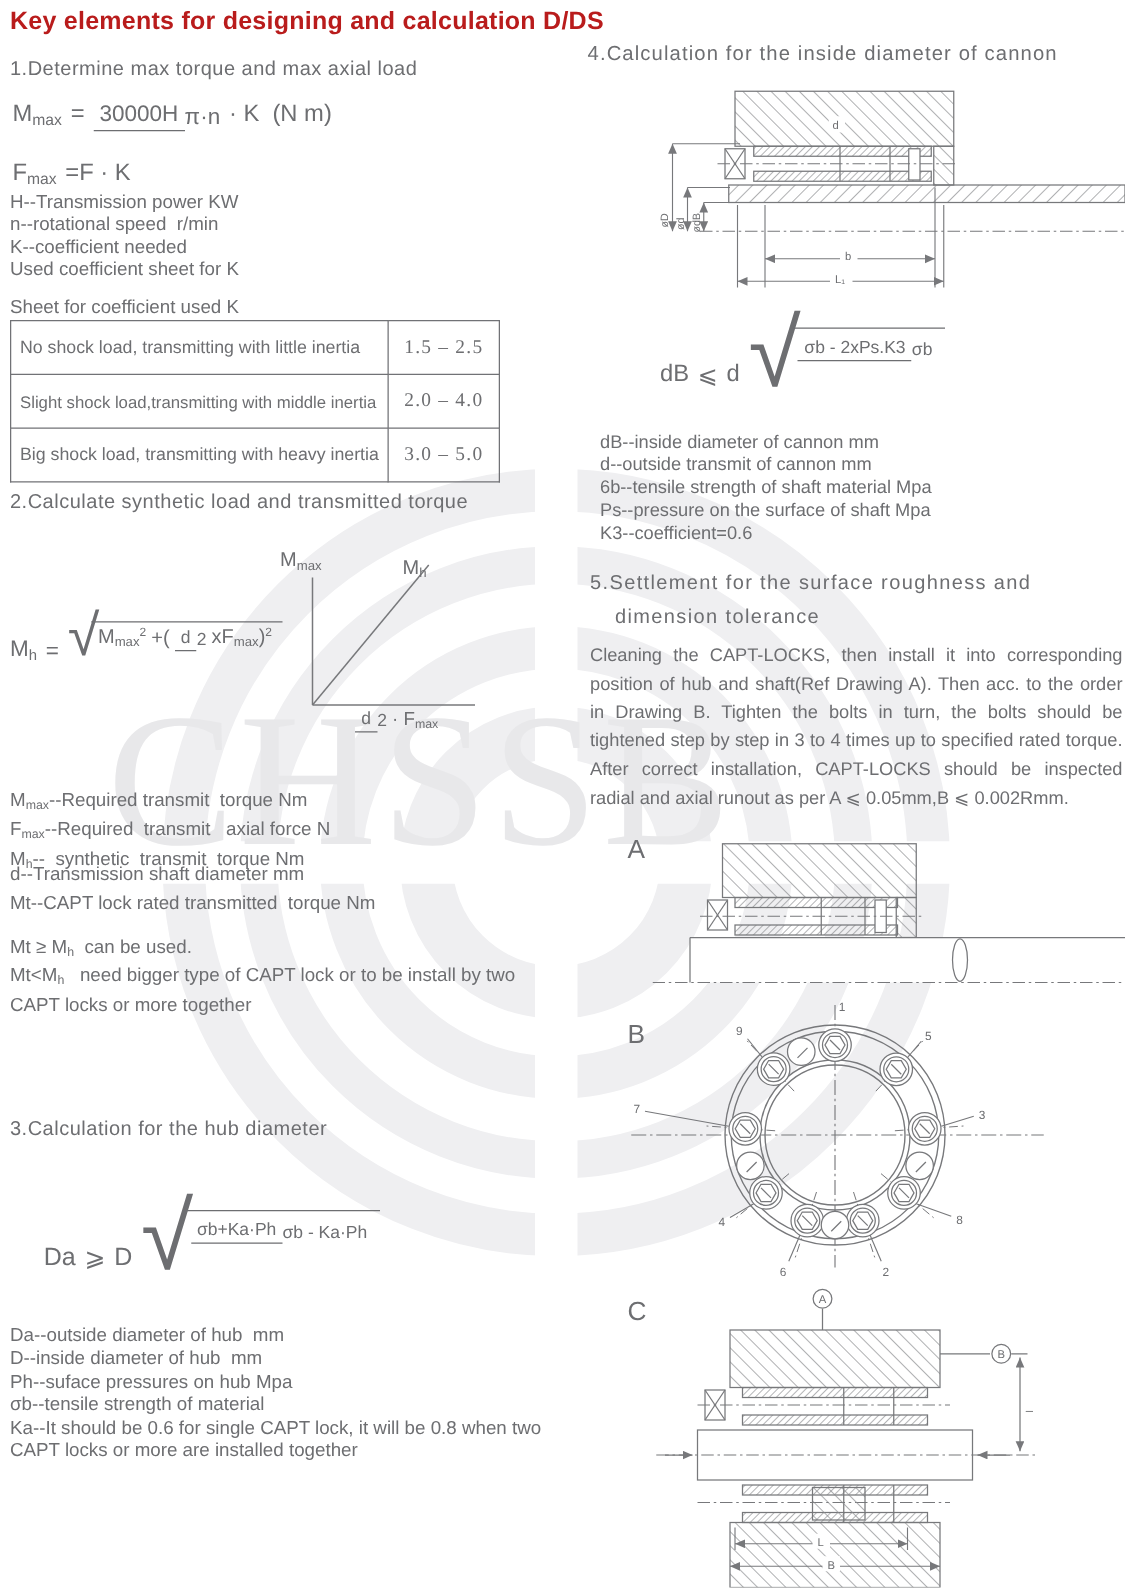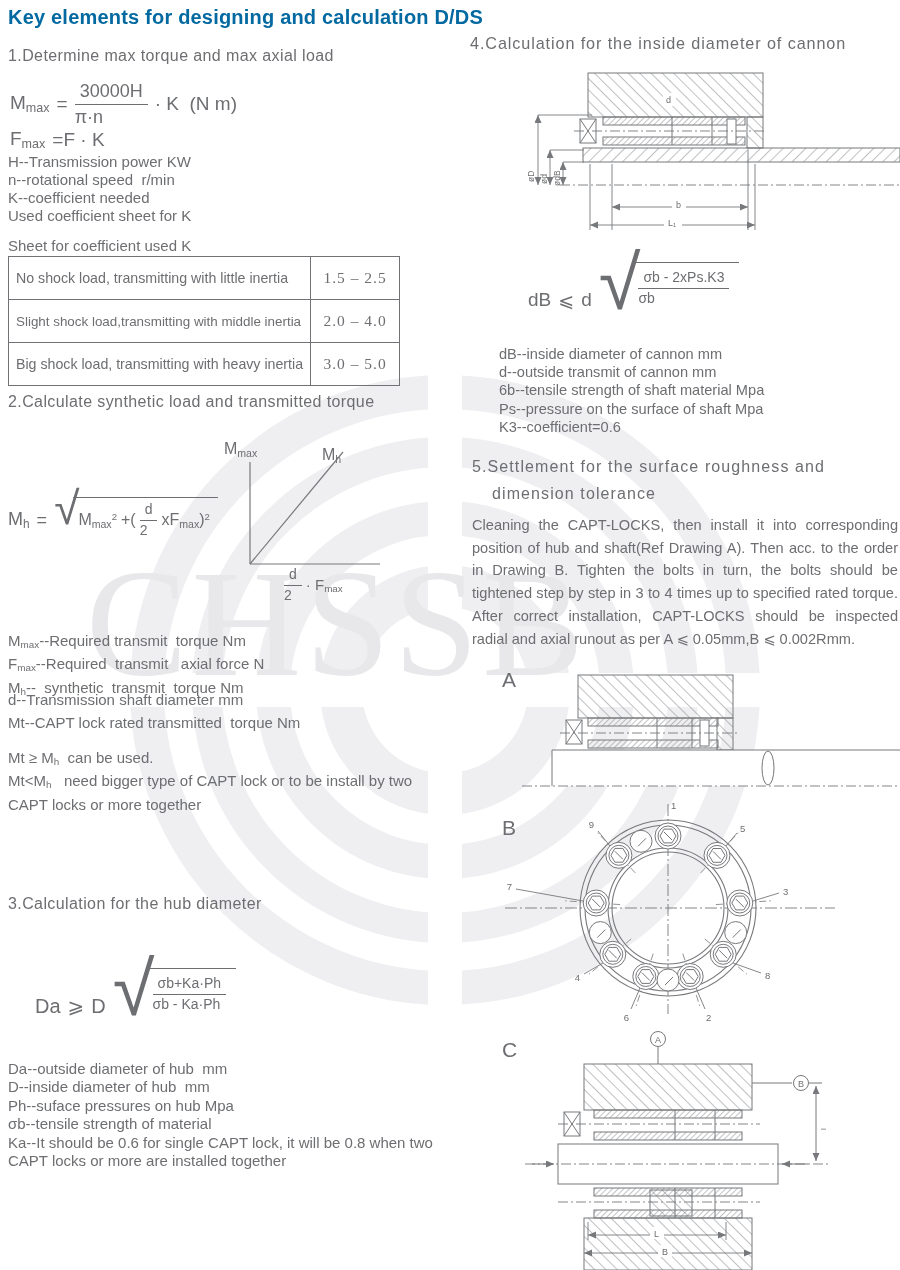--- a/index.html
+++ b/index.html
@@ -1,28 +1,28 @@
 <!DOCTYPE html>
 <html><head>
 <meta charset="utf-8">
 <style>
   html,body{margin:0;padding:0}
   body{width:900px;height:1270px;position:relative;background:#fff;overflow:hidden;
        font-family:"Liberation Sans","DejaVu Sans",sans-serif;color:#6d6e71}
   .abs{position:absolute}
   .pre{white-space:pre}
-  .title{font-size:20px;font-weight:bold;color:#0369a1;letter-spacing:.2px}
+  .title{font-size:20px;font-weight:bold;color:#b91c1c;letter-spacing:.2px}
   .shead{font-size:16px;letter-spacing:.4px}
   .sheadr{font-size:16.2px;letter-spacing:.9px}
   .notes{font-size:15px;line-height:18px}
   .notes div{white-space:pre}
   .notess{font-size:14.6px;line-height:18.2px}
   .notess div{white-space:pre}
   .formula{display:flex;align-items:center;font-size:19px;gap:7px}
-  .frac{display:inline-flex;flex-direction:column;align-items:flex-start;text-align:center;line-height:1.25}
+  .frac{display:inline-flex;flex-direction:row;align-items:center;text-align:center;line-height:1.25}
   .frac .fn{border-bottom:1.5px solid #6d6e71;padding:0 5px 1px;white-space:pre}
   .frac .fd{padding-top:1px;white-space:pre}
   sub.s{font-size:.66em;vertical-align:-.25em}
   sup.s{font-size:.6em;vertical-align:.55em}
   .sqrt{display:inline-flex;align-items:flex-start}
   .sqrt .rad{font-family:"DejaVu Sans",sans-serif;line-height:1;font-weight:300;color:#6d6e71}
   .radb{font-size:76px;transform:translateY(-17px);margin-right:-8px}
   .rads{font-size:46px;transform:translateY(-12px);margin-right:-6px}
   .sqrt .inner{border-top:1.7px solid #6d6e71;display:inline-flex;align-items:center;gap:4px;padding:6px 10px 0 6px}
   .ktable{border-collapse:collapse}
@@ -244,21 +244,21 @@
     <span class="rad radb">√</span>
     <span class="inner">
       <span class="frac" style="font-size:14px">
         <span class="fn">σb - 2xPs.K3</span>
         <span class="fd">σb</span>
       </span>
     </span>
   </span>
 </div>
 
-<div class="abs notess" style="left:499px;top:345px">
+<div class="abs notess" style="left:480px;top:345px">
   <div>dB--inside diameter of cannon mm</div>
   <div>d--outside transmit of cannon mm</div>
   <div>6b--tensile strength of shaft material Mpa</div>
   <div>Ps--pressure on the surface of shaft Mpa</div>
   <div>K3--coefficient=0.6</div>
 </div>
 
 <div class="abs" style="left:472px;top:458px;font-size:16px;letter-spacing:1.1px">5.Settlement for the surface roughness and</div>
 <div class="abs" style="left:492px;top:485px;font-size:16px;letter-spacing:1.1px">dimension tolerance</div>
 <div class="abs para" style="left:472px;top:514px;width:426px">Cleaning the CAPT-LOCKS, then install it into corresponding position of hub and shaft(Ref Drawing A). Then acc. to the order in Drawing B. Tighten the bolts in turn, the bolts should be tightened step by step in 3 to 4 times up to specified rated torque. After correct installation, CAPT-LOCKS should be inspected radial and axial runout as per A ⩽ 0.05mm,B ⩽ 0.002Rmm.</div>

